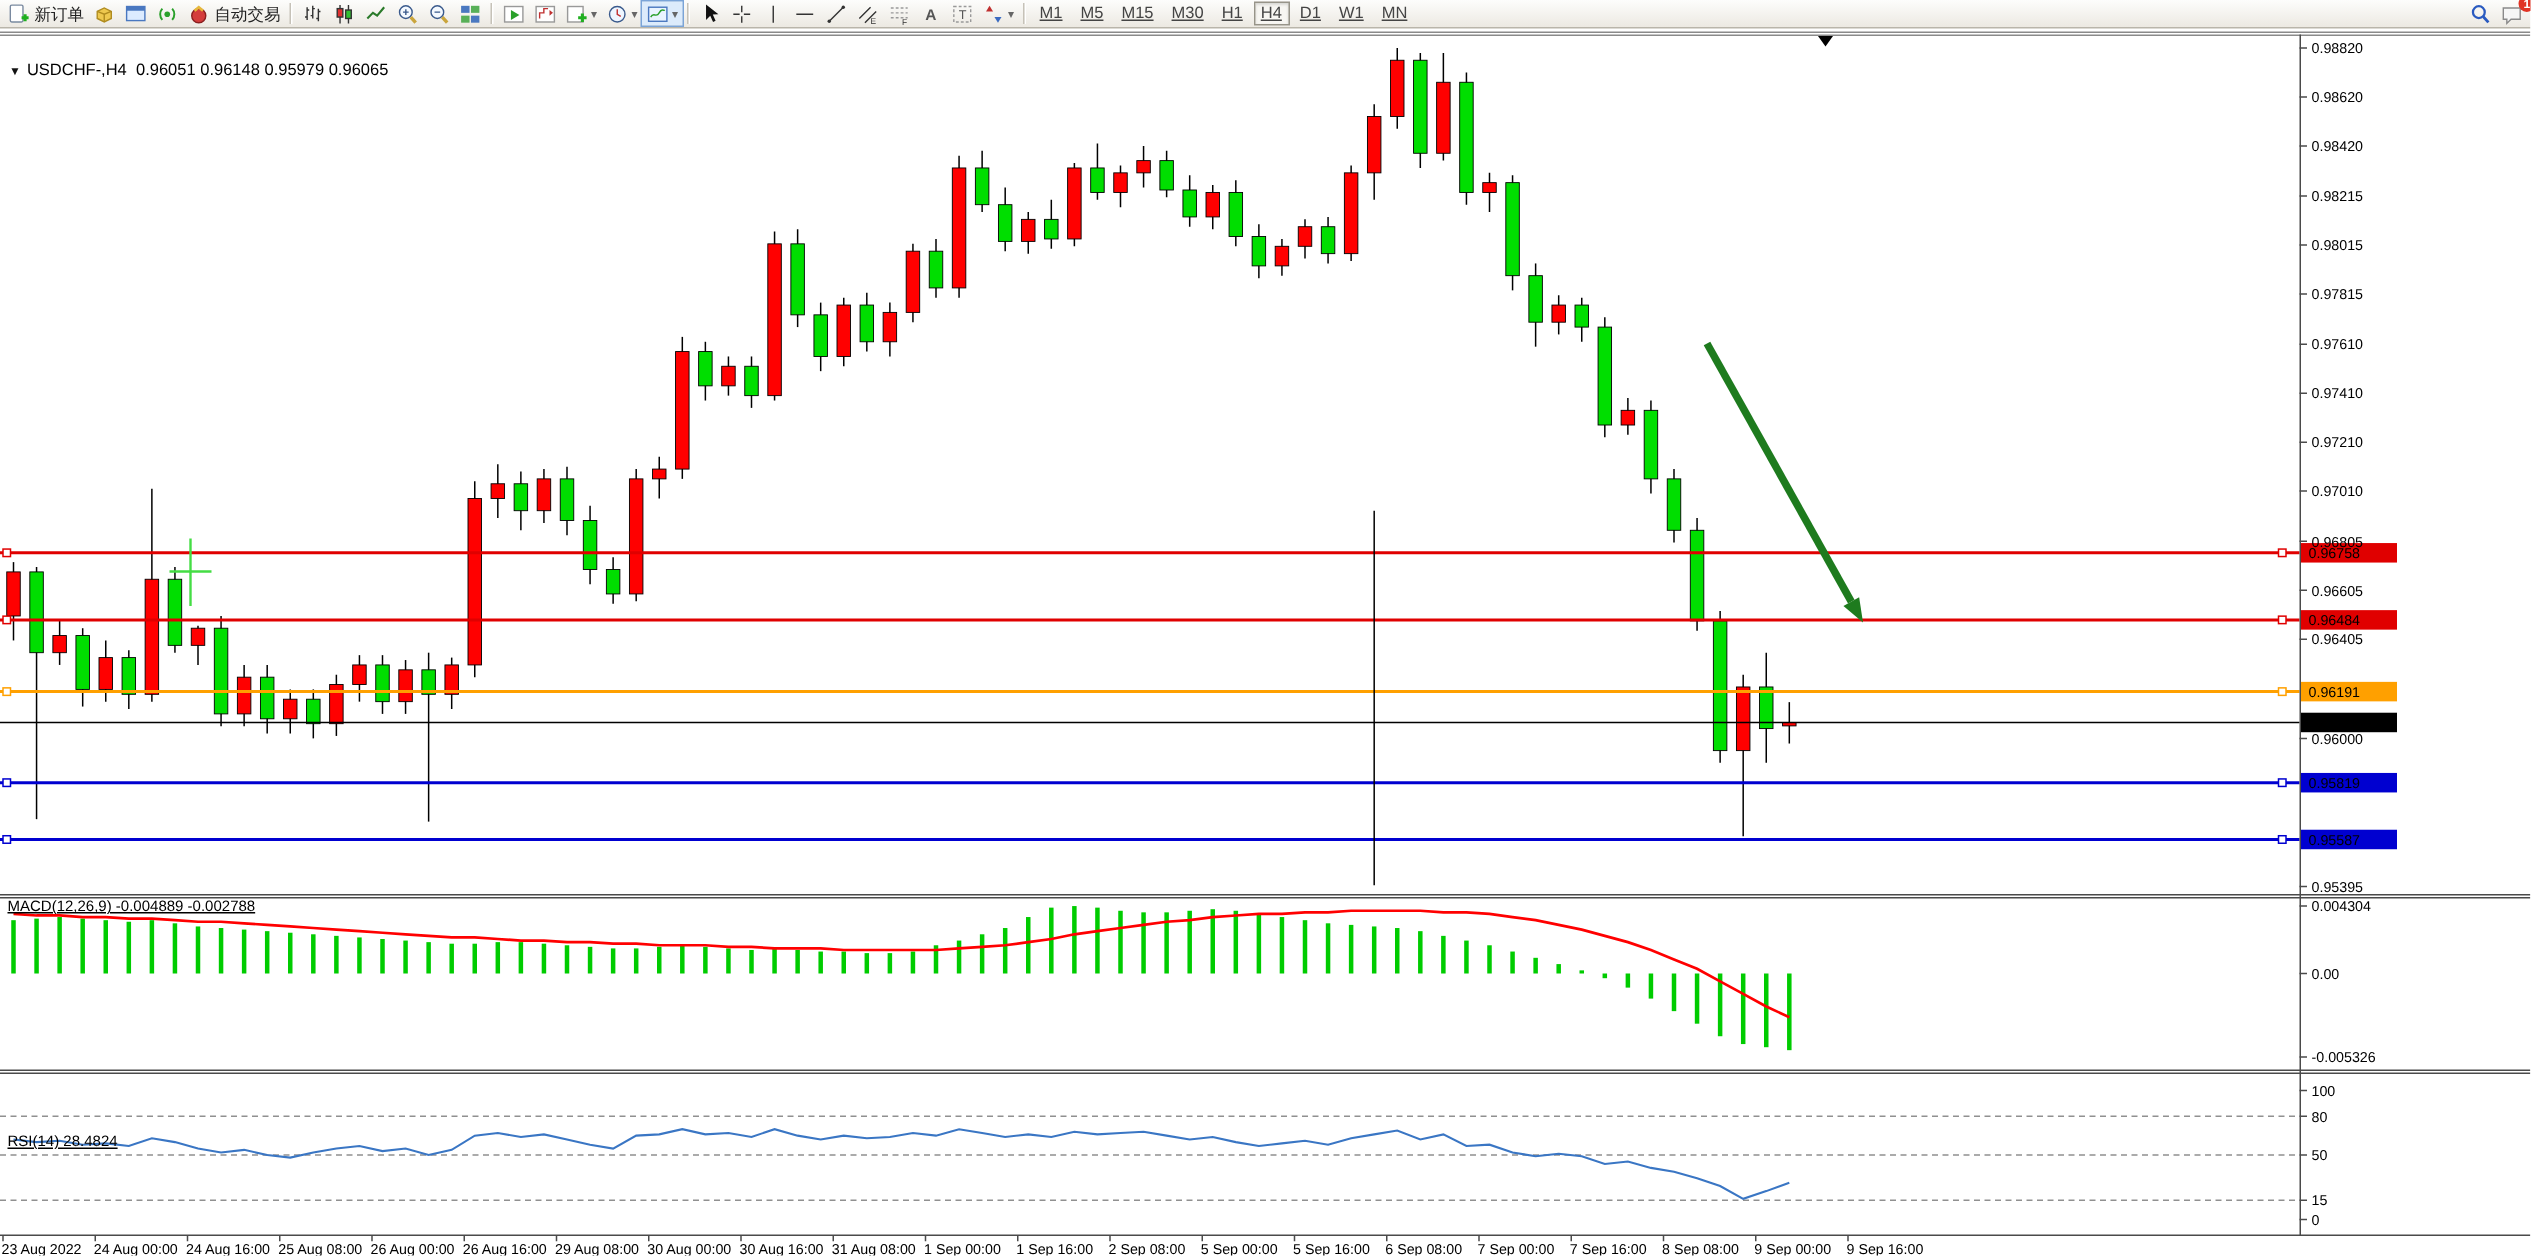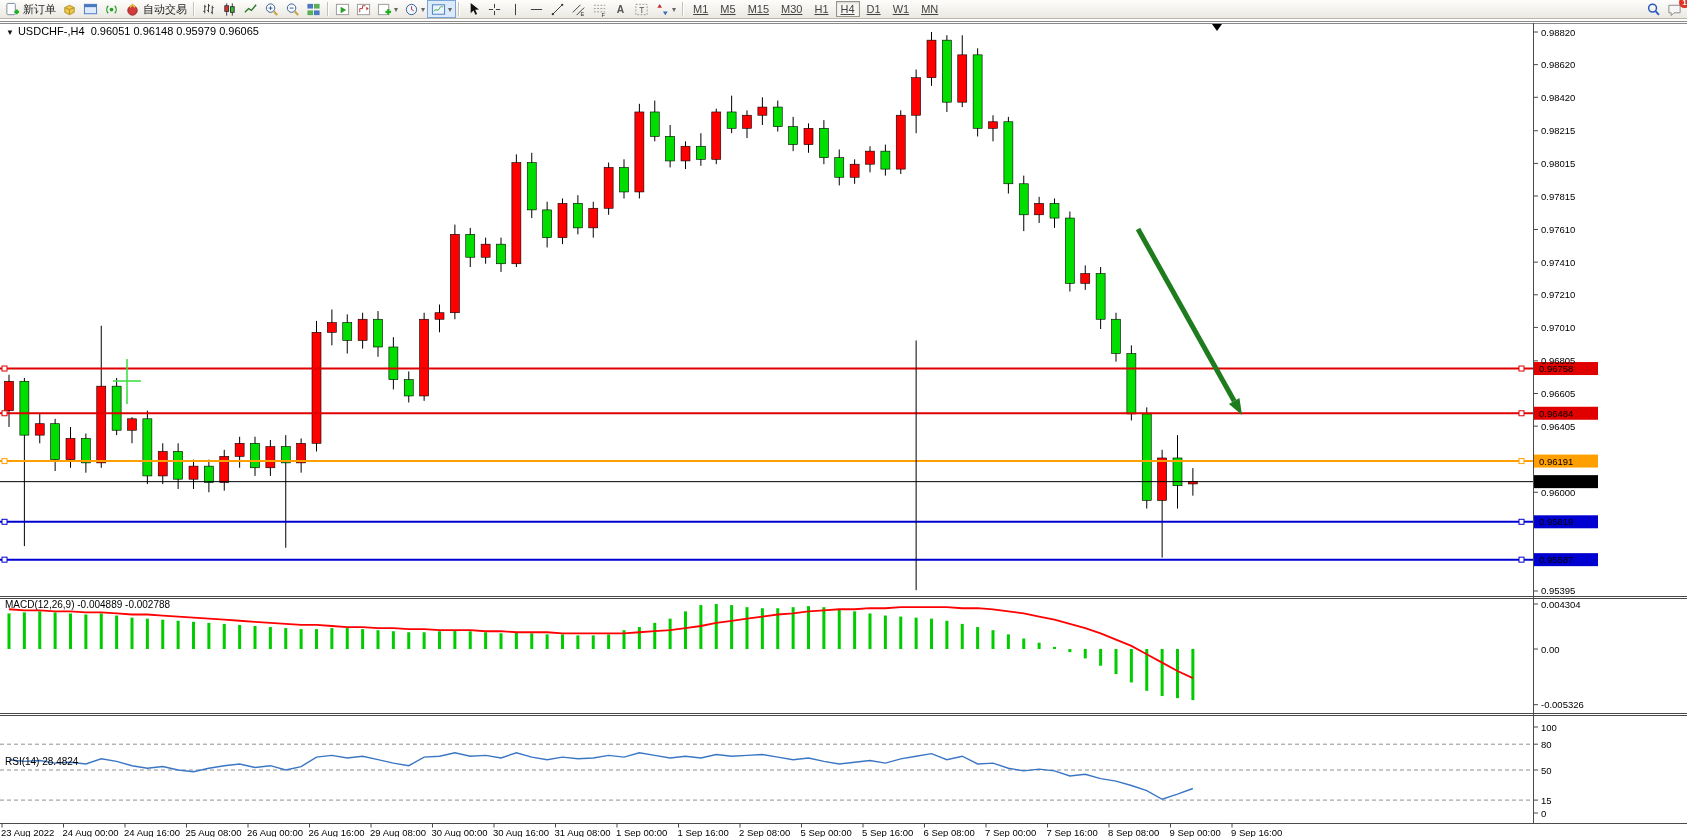--- a/index.html
+++ b/index.html
@@ -17,23 +17,23 @@
   .tf.active{border:1px solid #979489;background:#f7f6f2;box-shadow:inset 0 1px 2px rgba(0,0,0,.15);}
   .right-group{margin-left:auto;display:flex;align-items:center;}
   .badge{position:absolute;top:-4px;right:-5px;background:#e03324;color:#fff;border-radius:50%;
     width:11px;height:11px;font-size:8px;line-height:11px;text-align:center;font-weight:bold;}
   .chat-wrap{position:relative;}
   .active-tool{outline:1px solid #7aa4d8;background:#dcebfb;}
   
   .chart-root{position:relative;width:1687px;height:819px;}
   #cv{position:absolute;left:0;top:0;}
   #cv text{font-family:"Liberation Sans",sans-serif;font-size:9.5px;fill:#000;}
-  .chart-title{position:absolute;left:6px;top:6px;z-index:3;font-size:11px;color:#000;}
+  .chart-title{position:absolute;left:6px;top:22px;z-index:3;font-size:11px;color:#000;}
   .chart-title .tri{font-size:8px;margin-right:4px;color:#111;}
-  .ind-label{position:absolute;left:5px;z-index:3;font-size:10px;color:#000;}
+  .ind-label{position:absolute;left:5px;z-index:3;font-size:10px;color:#000;text-decoration:underline;}
 </style>
 </head>
 <body>
 
 <div class="toolbar">
   <div class="tb-btn">
     <span class="ic">
         <svg viewBox="0 0 16 16">
           <rect x="2" y="1.5" width="9" height="12" rx="1" fill="#fff" stroke="#7a8aa0"></rect>
           <path d="M10 10.5h5M12.5 8v5" stroke="#1faf1f" stroke-width="2.2" fill="none"></path>

